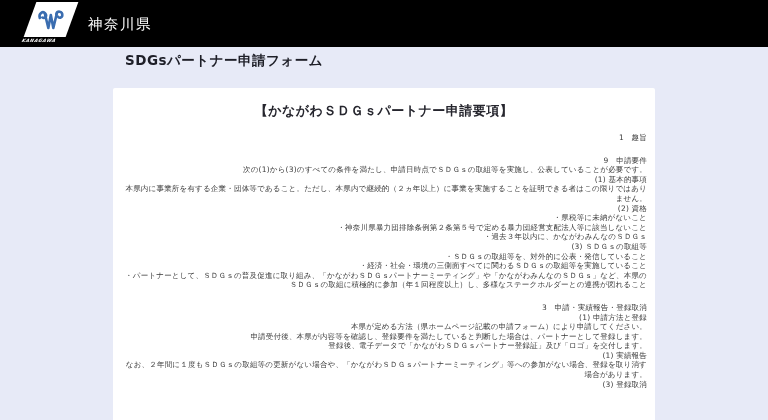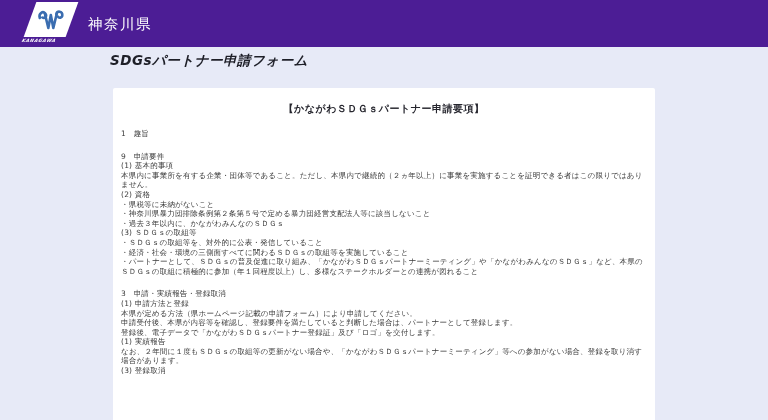--- a/index.html
+++ b/index.html
@@ -5,21 +5,21 @@
   html, body {
     margin: 0; padding: 0;
     width: 768px; height: 420px;
     overflow: hidden;
     background: #e7eaf7;
     font-family: "DejaVu Sans", "Liberation Sans", sans-serif;
   }
   .header-bar {
     position: absolute; left: 0; top: 0;
     width: 768px; height: 47px;
-    background: #4c1d95;
+    background: #000000;
   }
   .logo-wrap {
     position: absolute; left: 30px; top: 2px;
     width: 44px; height: 42px;
     cursor: pointer;
   }
   .logo-shape {
     width: 42px; height: 35px;
     background: #ffffff;
     transform: skewX(-20deg);
@@ -35,46 +35,46 @@
     white-space: nowrap;
   }
   .agency-name {
     position: absolute; left: 88px; top: 50%;
     transform: translateY(-50%);
     color: #ffffff;
     font-size: 14.5px; font-weight: 500;
     letter-spacing: 1.5px;
   }
   .page-title {
-    position: absolute; left: 110px; top: 52px;
+    position: absolute; left: 125px; top: 52px;
     font-size: 13.5px; font-weight: bold;
     color: #1e1f28;
     letter-spacing: 0.5px;
-    font-style: italic;
   }
   .doc-card {
     position: absolute; left: 113px; top: 88px;
     width: 542px; height: 360px;
     background: #ffffff;
     border-radius: 2px;
     box-sizing: border-box;
     padding: 14px 8px 0 8px;
   }
   .doc-heading {
     text-align: center;
-    font-size: 10px; font-weight: bold;
+    font-size: 13px; font-weight: bold;
     color: #26262e;
     letter-spacing: 0.5px;
   }
   .doc-section { margin-top: 13px; }
   .doc-line {
     font-size: 7.5px;
     line-height: 9.6px;
     color: #3a3a3a;
     letter-spacing: 0.2px;
+    text-align: right;
   }
 </style>
 </head>
 <body>
 
 <div class="header-bar">
   <div class="logo-wrap">
     <div class="logo-shape">
       <svg viewBox="0 0 28 24" width="28" height="24">
         <g fill="none" stroke="#3a6db0" stroke-width="2.6" stroke-linecap="round" stroke-linejoin="round">
@@ -92,20 +92,21 @@
 <div class="page-title">SDGsパートナー申請フォーム</div>
 
 <div class="doc-card">
   <div class="doc-heading">【かながわＳＤＧｓパートナー申請要項】</div>
   <div id="doc-body">
       <div class="doc-section">
         <div class="doc-line">1　趣旨</div>
       </div>
       <div class="doc-section">
         <div class="doc-line">9　申請要件</div>
+        <div class="doc-line">次の(1)から(3)のすべての条件を満たし、申請日時点でＳＤＧｓの取組等を実施し、公表していることが必要です。</div>
         <div class="doc-line">(1) 基本的事項</div>
         <div class="doc-line">本県内に事業所を有する企業・団体等であること。ただし、本県内で継続的（２ヵ年以上）に事業を実施することを証明できる者はこの限りではありません。</div>
         <div class="doc-line">(2) 資格</div>
         <div class="doc-line">・県税等に未納がないこと</div>
         <div class="doc-line">・神奈川県暴力団排除条例第２条第５号で定める暴力団経営支配法人等に該当しないこと</div>
         <div class="doc-line">・過去３年以内に、かながわみんなのＳＤＧｓ</div>
         <div class="doc-line">(3) ＳＤＧｓの取組等</div>
         <div class="doc-line">・ＳＤＧｓの取組等を、対外的に公表・発信していること</div>
         <div class="doc-line">・経済・社会・環境の三側面すべてに関わるＳＤＧｓの取組等を実施していること</div>
         <div class="doc-line">・パートナーとして、ＳＤＧｓの普及促進に取り組み、「かながわＳＤＧｓパートナーミーティング」や「かながわみんなのＳＤＧｓ」など、本県のＳＤＧｓの取組に積極的に参加（年１回程度以上）し、多様なステークホルダーとの連携が図れること</div>

